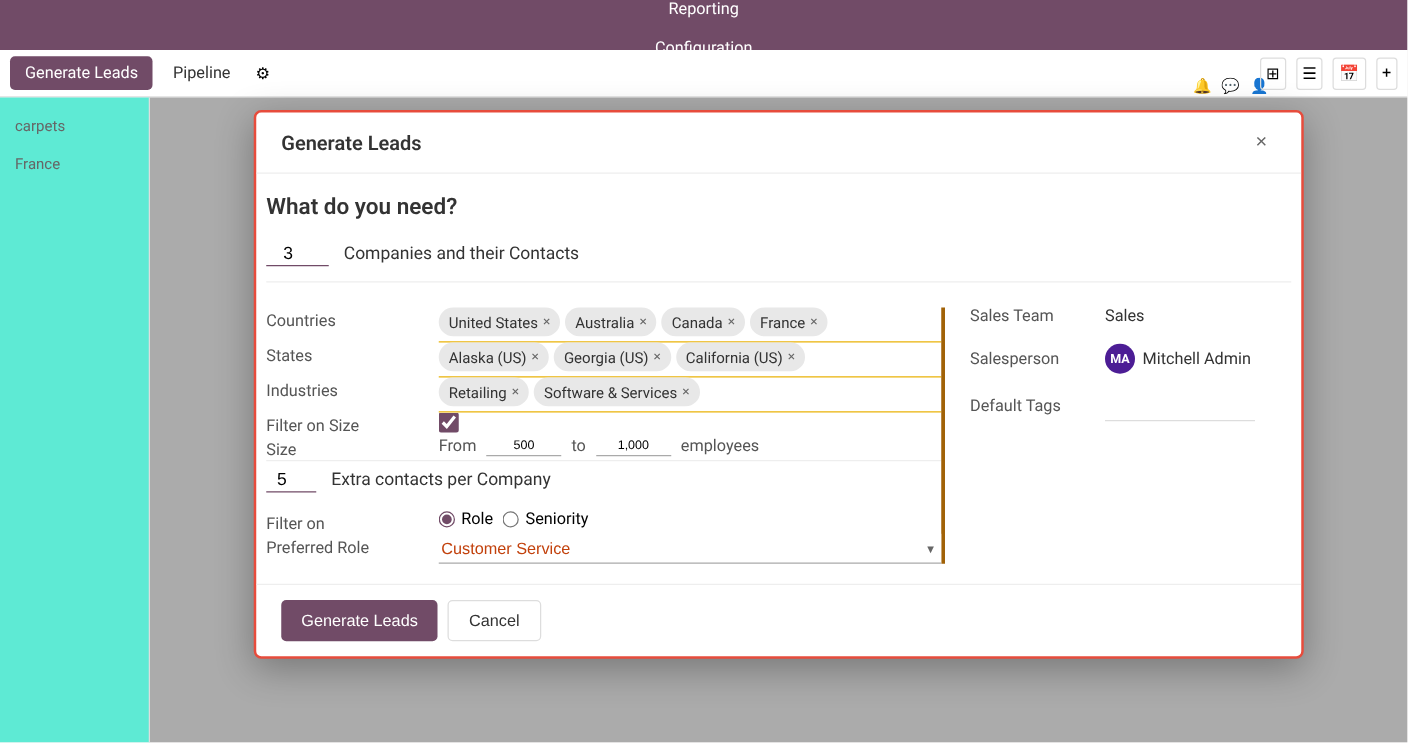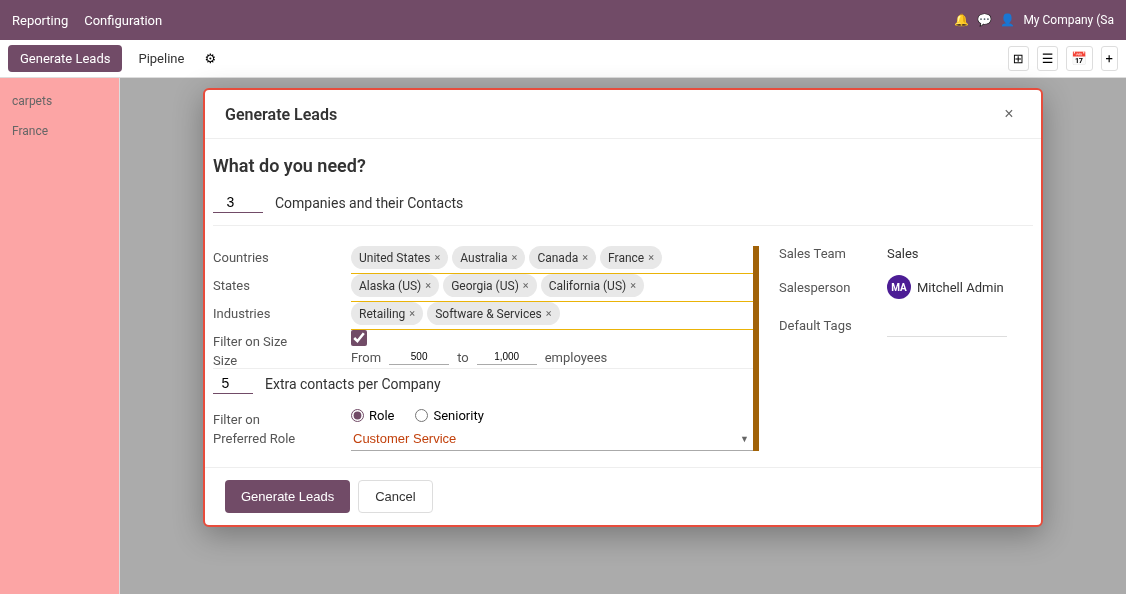--- a/index.html
+++ b/index.html
@@ -16,20 +16,21 @@
     
     .app-bar {
       height: 40px;
       background: #714b67;
       display: flex;
       align-items: center;
       padding: 0 12px;
       color: white;
       font-size: 13px;
       gap: 16px;
+      flex-direction: column;
     }
     .app-bar-right {
       margin-left: auto;
       display: flex;
       align-items: center;
       gap: 8px;
       font-size: 12px;
     }
 
     .nav-bar {
@@ -52,21 +53,21 @@
       background: #714b67;
       color: white;
     }
 
     .content-area {
       display: flex;
       height: calc(594px - 78px);
     }
     .sidebar {
       width: 120px;
-      background: #fca5a5;
+      background: #5eead4;
       border-right: 1px solid #ddd;
       padding: 8px 0;
     }
     .sidebar-item {
       padding: 8px 12px;
       font-size: 12px;
       color: #666;
       cursor: pointer;
     }
     .main-content {
@@ -201,21 +202,21 @@
       cursor: pointer;
       color: #666;
       font-size: 11px;
       line-height: 1;
     }
 
     
     .form-right {
       width: 280px;
       padding-left: 20px;
-      border-left: 6px solid #a16207;
+      border-left: 3px solid #a16207;
     }
     .form-right-row {
       display: flex;
       align-items: center;
       margin-bottom: 14px;
       gap: 8px;
     }
     .form-right-label {
       width: 100px;
       font-size: 13px;
@@ -264,21 +265,21 @@
       border-bottom: 1px solid #aaa;
       font-size: 10px;
       text-align: center;
       outline: none;
       padding: 2px 4px;
     }
 
     
     .radio-group {
       display: flex;
-      gap: 21px;
+      gap: 8px;
       align-items: flex-end;
     }
     .radio-label {
       display: flex;
       align-items: center;
       gap: 5px;
       cursor: pointer;
       font-size: 13px;
     }
     .radio-input {

